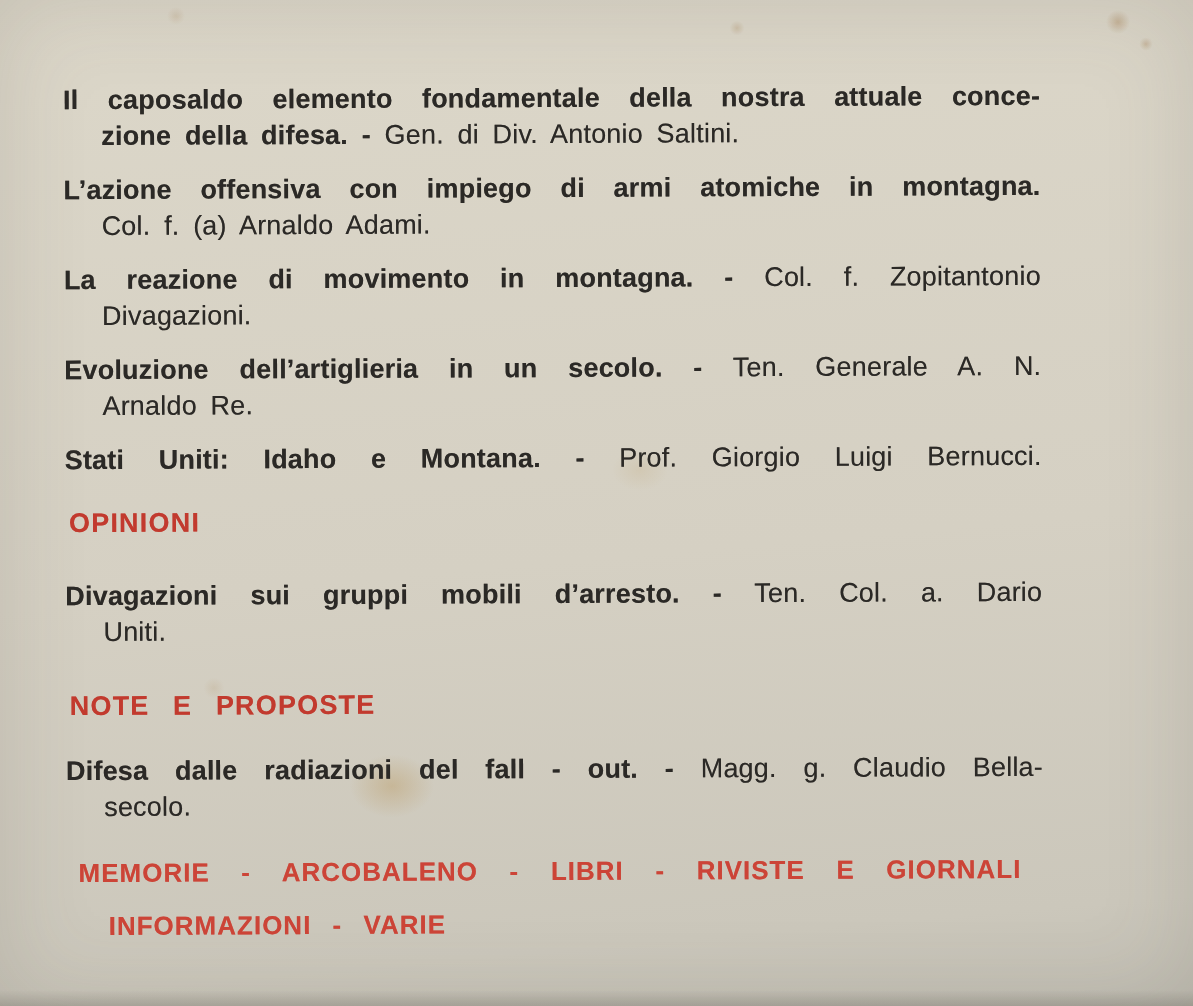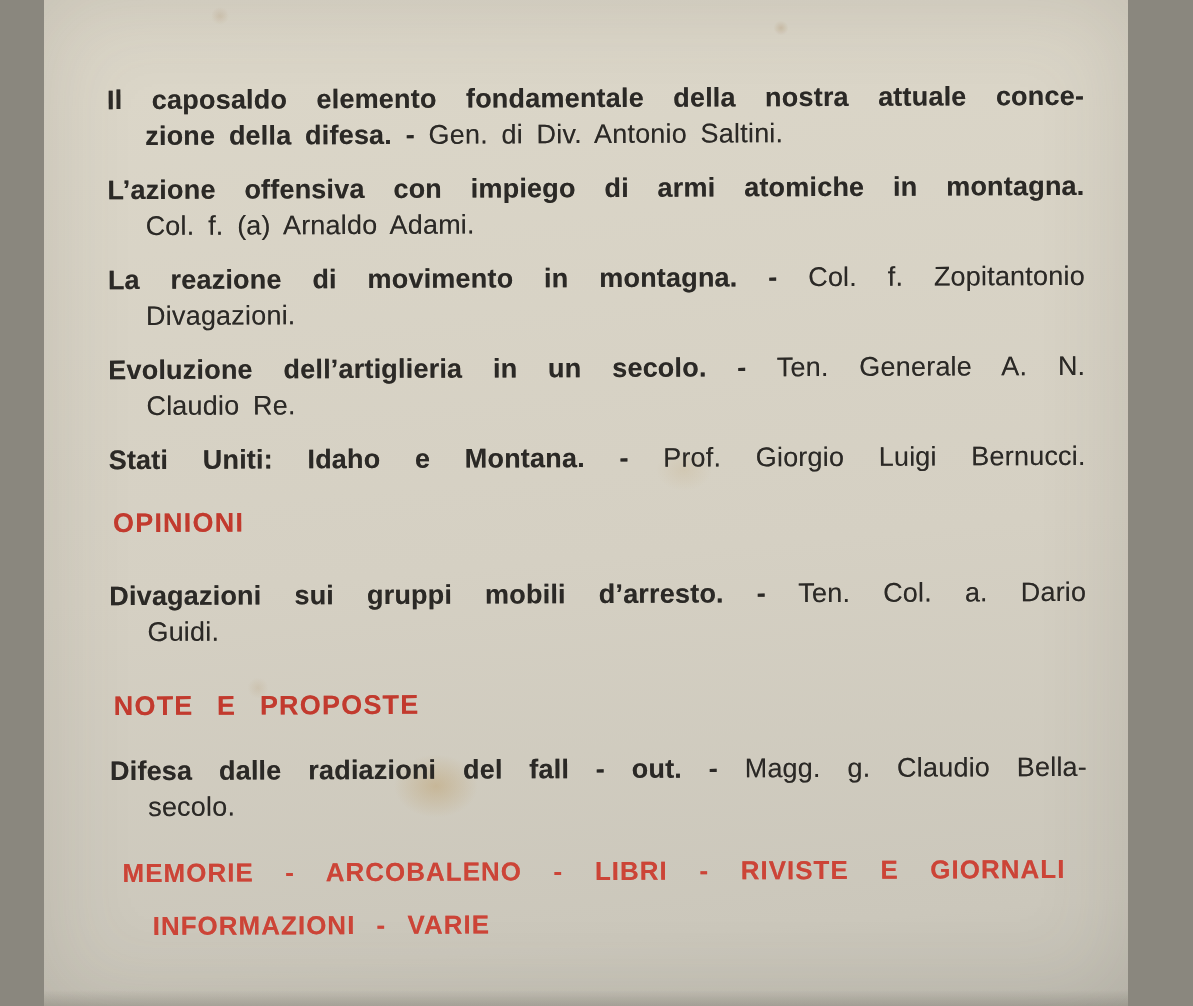--- a/index.html
+++ b/index.html
@@ -3,36 +3,35 @@
 <meta charset="utf-8">
 <style>
   * { box-sizing: border-box; }
   html, body { margin: 0; padding: 0; }
   body {
     font-family: "Liberation Sans", "DejaVu Sans", sans-serif;
     background: #8a877e;
   }
   .page {
     position: relative;
-    width: 1084px;
+    width: 1193px;
     height: 1006px;
     overflow: hidden;
     background-color: var(--paper, #d6d1c3);
     background-image:
       radial-gradient(60px 45px at 392px 786px, rgba(176,130,52,0.28), rgba(176,130,52,0) 70%),
       radial-gradient(40px 30px at 640px 470px, rgba(180,140,70,0.13), rgba(180,140,70,0) 70%),
       radial-gradient(16px at 1118px 22px, rgba(150,100,45,0.30), rgba(150,100,45,0) 75%),
       radial-gradient(10px at 737px 28px, rgba(150,100,45,0.20), rgba(150,100,45,0) 75%),
       radial-gradient(9px at 1146px 44px, rgba(150,100,45,0.25), rgba(150,100,45,0) 75%),
       radial-gradient(12px at 176px 16px, rgba(150,100,45,0.14), rgba(150,100,45,0) 75%),
       radial-gradient(14px at 214px 688px, rgba(160,115,55,0.12), rgba(160,115,55,0) 75%),
       linear-gradient(to top, rgba(75,72,64,0.22), rgba(75,72,64,0) 16px),
       linear-gradient(175deg, #dcd7c9 0%, #d5d0c3 55%, #cbc7bb 90%, #c2bfb4 100%);
     box-shadow: inset 0 0 90px rgba(80,76,66,0.16);
-    margin-left: 44px;
   }
   .content {
     position: absolute;
     left: 63px;
     top: 80px;
     width: 977px;
     transform: rotate(-0.25deg);
     transform-origin: 50% 0;
     color: var(--ink, #2b2926);
     font-size: 27px;
@@ -90,32 +89,32 @@
       <div class="cont"><span class="b"></span> <span>Col. f. (a) Arnaldo Adami.</span></div>
     </div>
 
     <div class="entry mb18">
       <div class="jl"><span class="b">La reazione di movimento in montagna. -</span> <span>Col. f. Zopitantonio</span></div>
       <div class="cont"><span class="b"></span> <span>Divagazioni.</span></div>
     </div>
 
     <div class="entry mb18">
       <div class="jl"><span class="b">Evoluzione dell’artiglieria in un secolo. -</span> <span>Ten. Generale A. N.</span></div>
-      <div class="cont"><span class="b"></span> <span>Claudio Re.</span></div>
+      <div class="cont"><span class="b"></span> <span>Arnaldo Re.</span></div>
     </div>
 
     <div class="entry mb27">
       <div class="jl"><span class="b">Stati Uniti: Idaho e Montana. -</span> <span>Prof. Giorgio Luigi Bernucci.</span></div>
     </div>
 
     <div class="sec mb37">OPINIONI</div>
 
     <div class="entry mb38">
       <div class="jl"><span class="b">Divagazioni sui gruppi mobili d’arresto. -</span> <span>Ten. Col. a. Dario</span></div>
-      <div class="cont"><span>Guidi.</span></div>
+      <div class="cont"><span>Uniti.</span></div>
     </div>
 
     <div class="sec mb29">NOTE E PROPOSTE</div>
 
     <div class="entry mb30">
       <div class="jl"><span class="b">Difesa dalle radiazioni del fall - out. -</span> <span>Magg. g. Claudio Bella-</span></div>
       <div class="cont"><span>secolo.</span></div>
     </div>
 
     <div class="foot foot1 mb17">MEMORIE - ARCOBALENO - LIBRI - RIVISTE E GIORNALI</div>

